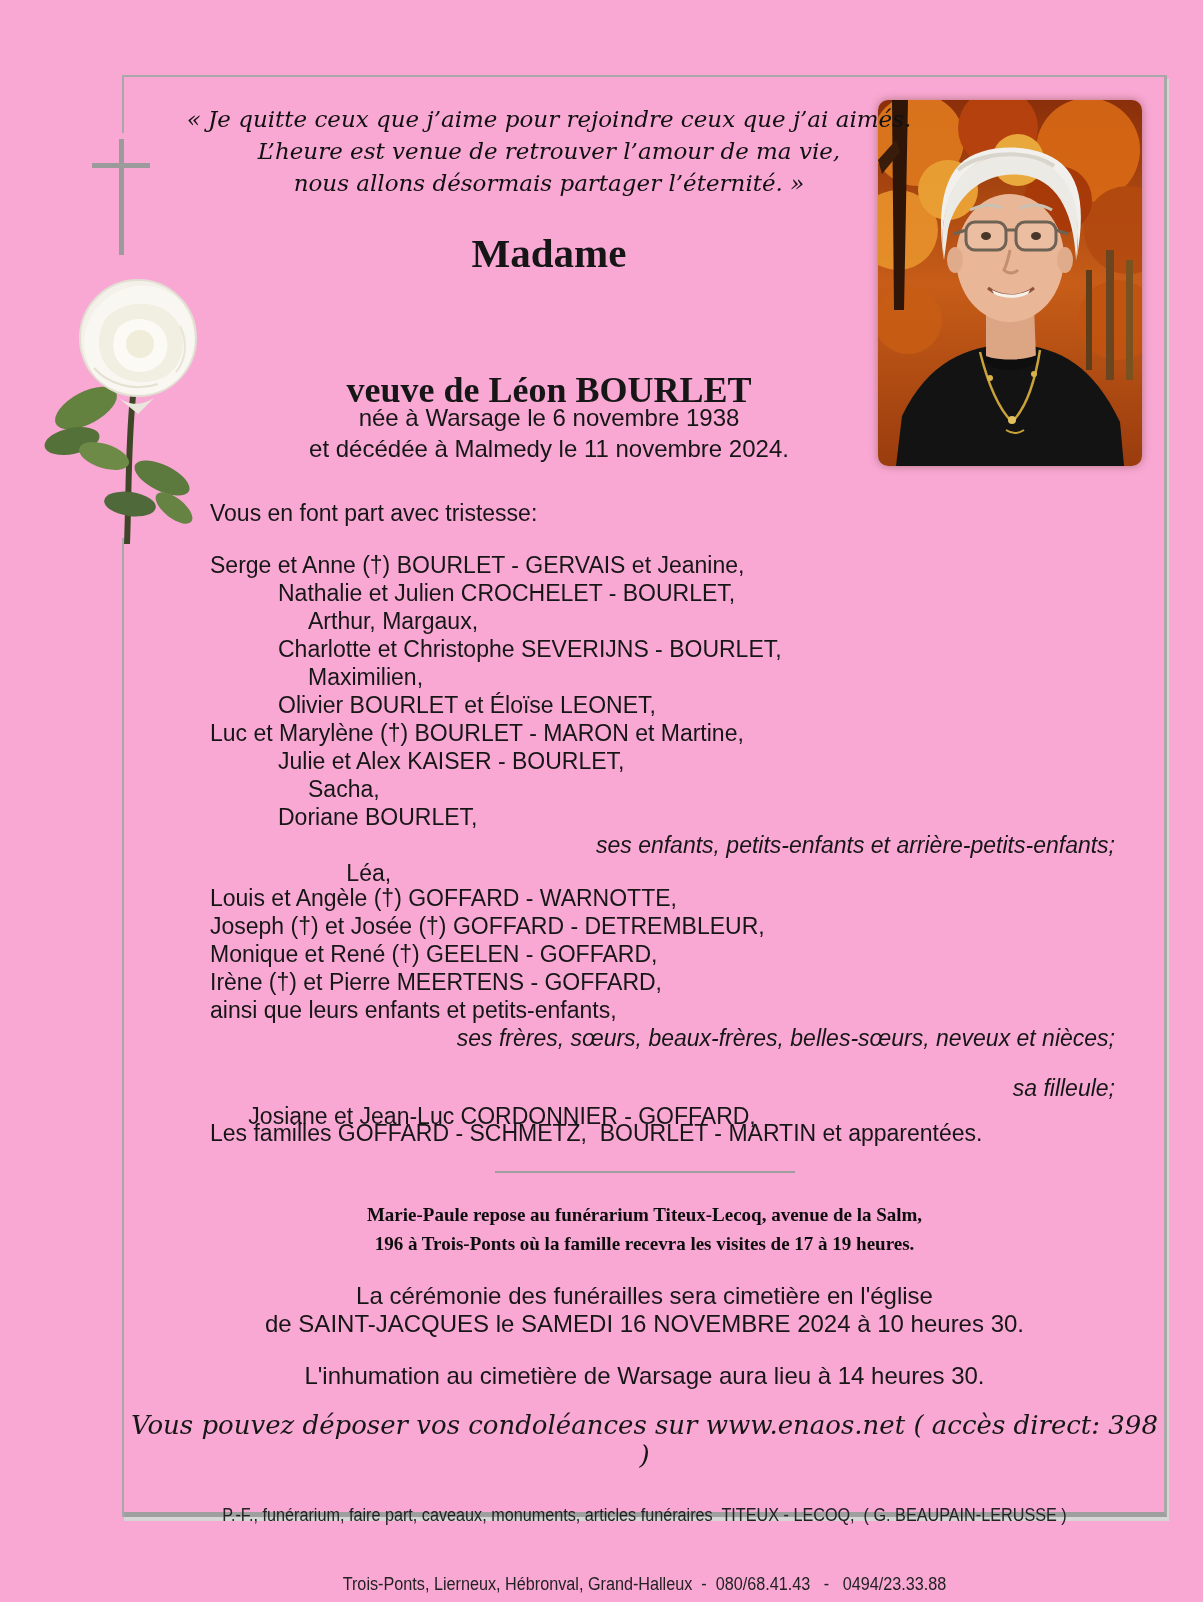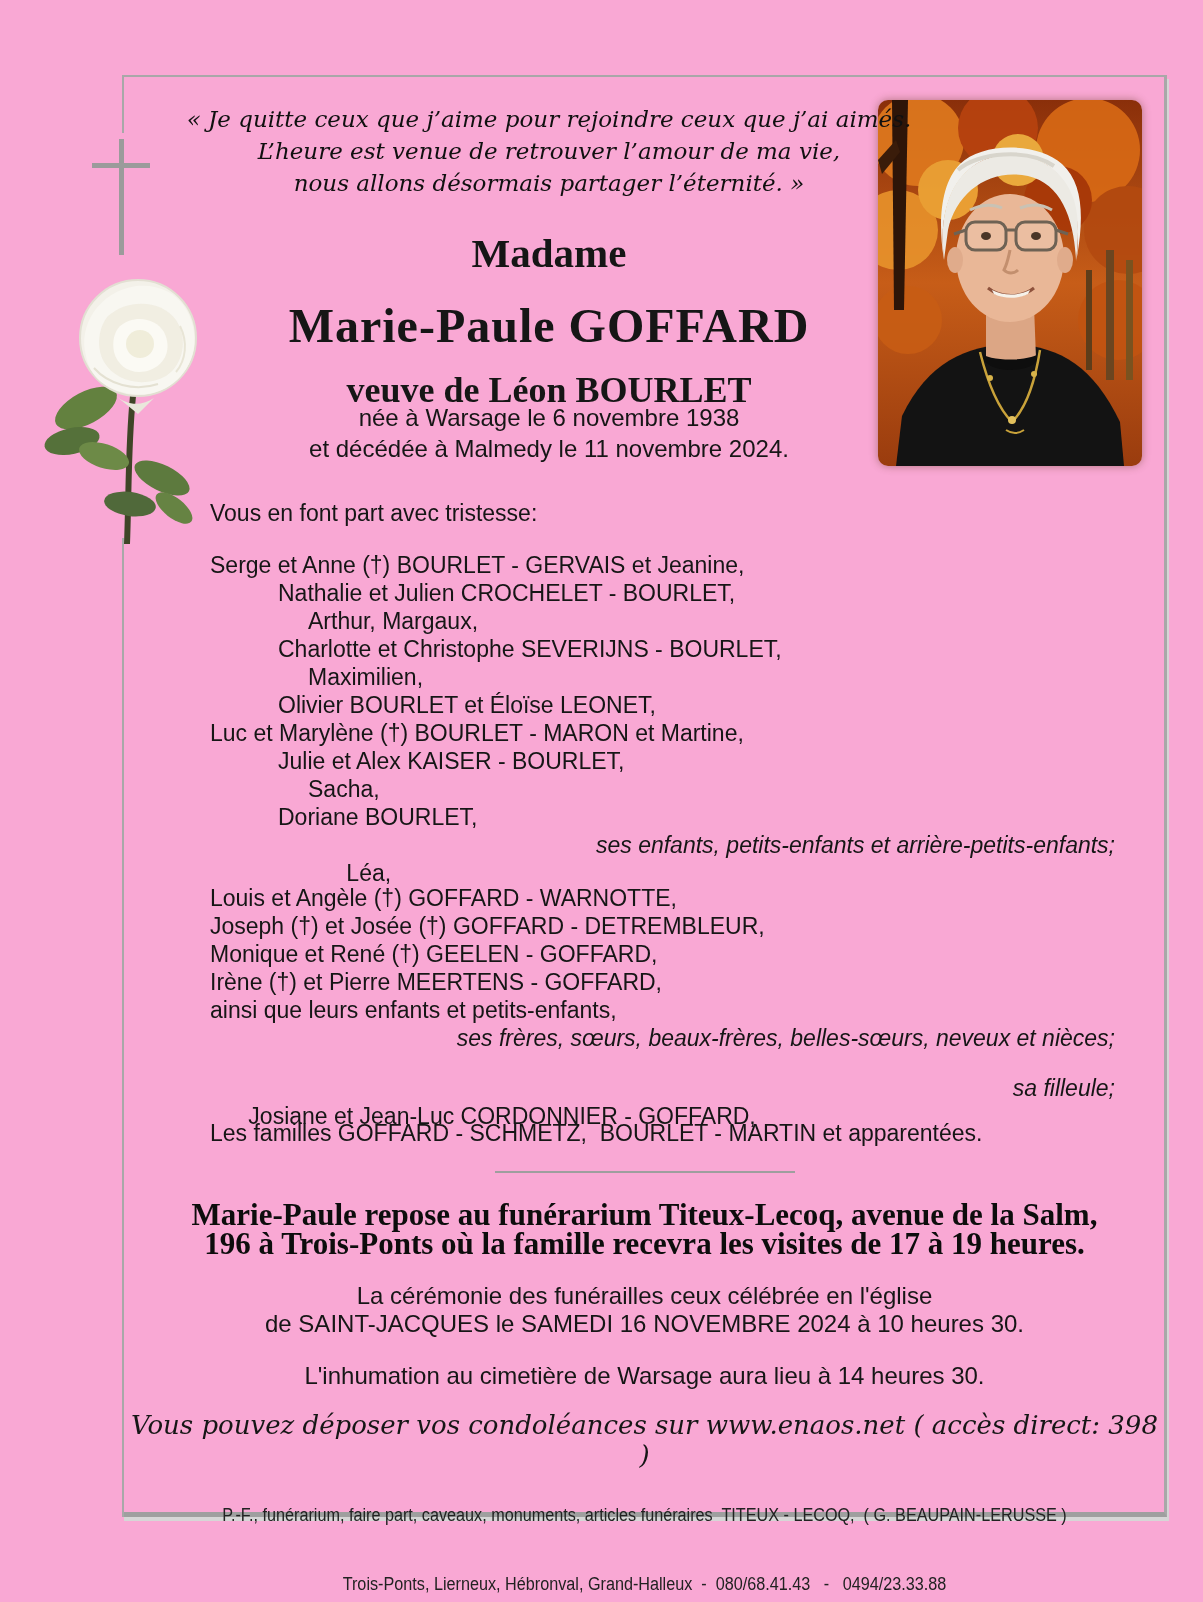--- a/index.html
+++ b/index.html
@@ -31,21 +31,21 @@
   .body-col{left:210px;width:905px;font-size:23px;}
   .row{position:relative;line-height:28px;white-space:pre;}
   .ind0{padding-left:0;}
   .ind1{padding-left:68px;}
   .ind2{padding-left:98px;}
   .role-right{position:absolute;right:0;top:0;font-style:italic;}
   .right-line{text-align:right;font-style:italic;}
   
   #divider{left:495px;top:1171px;width:300px;height:2px;background:#9e9e9e;}
   .wide-center{left:122px;width:1045px;text-align:center;}
-  #repose{top:1200px;font-size:31px;line-height:29px;color:#0d0d0d;}
+  #repose{top:1200px;font-size:19px;line-height:29px;color:#0d0d0d;}
   #church{top:1282px;font-size:24px;line-height:28px;}
   #burial{top:1362px;font-size:24px;line-height:28px;}
   #condolences{top:1410px;font-size:26px;line-height:30px;}
   #footer{top:1458px;font-size:18px;line-height:23px;transform:scaleX(0.9);
           transform-origin:50% 0;white-space:pre;text-align:center;color:#222;}
   
   #photo{left:878px;top:100px;width:264px;height:366px;border-radius:10px;overflow:hidden;
          box-shadow:0 0 9px rgba(90,50,20,.45);}
   #rose{left:38px;top:256px;width:176px;height:290px;}
 </style>
@@ -150,21 +150,20 @@
     </svg>
   </div>
 
   <div id="quote" class="abs center-col chancery">
     <div>« Je quitte ceux que j’aime pour rejoindre ceux que j’ai aimés.</div>
     <div>L’heure est venue de retrouver l’amour de ma vie,</div>
     <div>nous allons désormais partager l’éternité. »</div>
   </div>
 
   <div id="salutation" class="abs center-col title-serif">Madame</div>
-  <div id="deceased-name" class="abs center-col title-serif">Marie-Paule GOFFARD</div>
   <div id="relation" class="abs center-col title-serif">veuve de Léon BOURLET</div>
   <div id="dates" class="abs center-col sans">
     <div>née à Warsage le 6 novembre 1938</div>
     <div>et décédée à Malmedy le 11 novembre 2024.</div>
   </div>
 
   <div class="abs body-col sans" style="top:500px;">Vous en font part avec tristesse:</div>
 
   <div class="abs body-col sans" style="top:551px;">
     <div class="row ind0">Serge et Anne (†) BOURLET - GERVAIS et Jeanine,</div>
@@ -203,21 +202,21 @@
     <div class="row ind0">Les familles GOFFARD - SCHMETZ,  BOURLET - MARTIN et apparentées.</div>
   </div>
 
   <div id="divider" class="abs"></div>
 
   <div id="repose" class="abs wide-center bold-serif">
     <div>Marie-Paule repose au funérarium Titeux-Lecoq, avenue de la Salm,</div>
     <div>196 à Trois-Ponts où la famille recevra les visites de 17 à 19 heures.</div>
   </div>
   <div id="church" class="abs wide-center sans">
-    <div>La cérémonie des funérailles ceux célébrée en l'église</div>
+    <div>La cérémonie des funérailles sera cimetière en l'église</div>
     <div>de SAINT-JACQUES le SAMEDI 16 NOVEMBRE 2024 à 10 heures 30.</div>
   </div>
   <div id="burial" class="abs wide-center sans">L'inhumation au cimetière de Warsage aura lieu à 14 heures 30.</div>
   <div id="condolences" class="abs wide-center chancery">Vous pouvez déposer vos condoléances sur www.enaos.net ( accès direct: 398 )</div>
 
   <div id="footer" class="abs wide-center sans">
     <div>P.-F., funérarium, faire part, caveaux, monuments, articles funéraires  TITEUX - LECOQ,  ( G. BEAUPAIN-LERUSSE )</div>
     <div>Trois-Ponts, Lierneux, Hébronval, Grand-Halleux  -  080/68.41.43   -   0494/23.33.88</div>
   </div>
 

